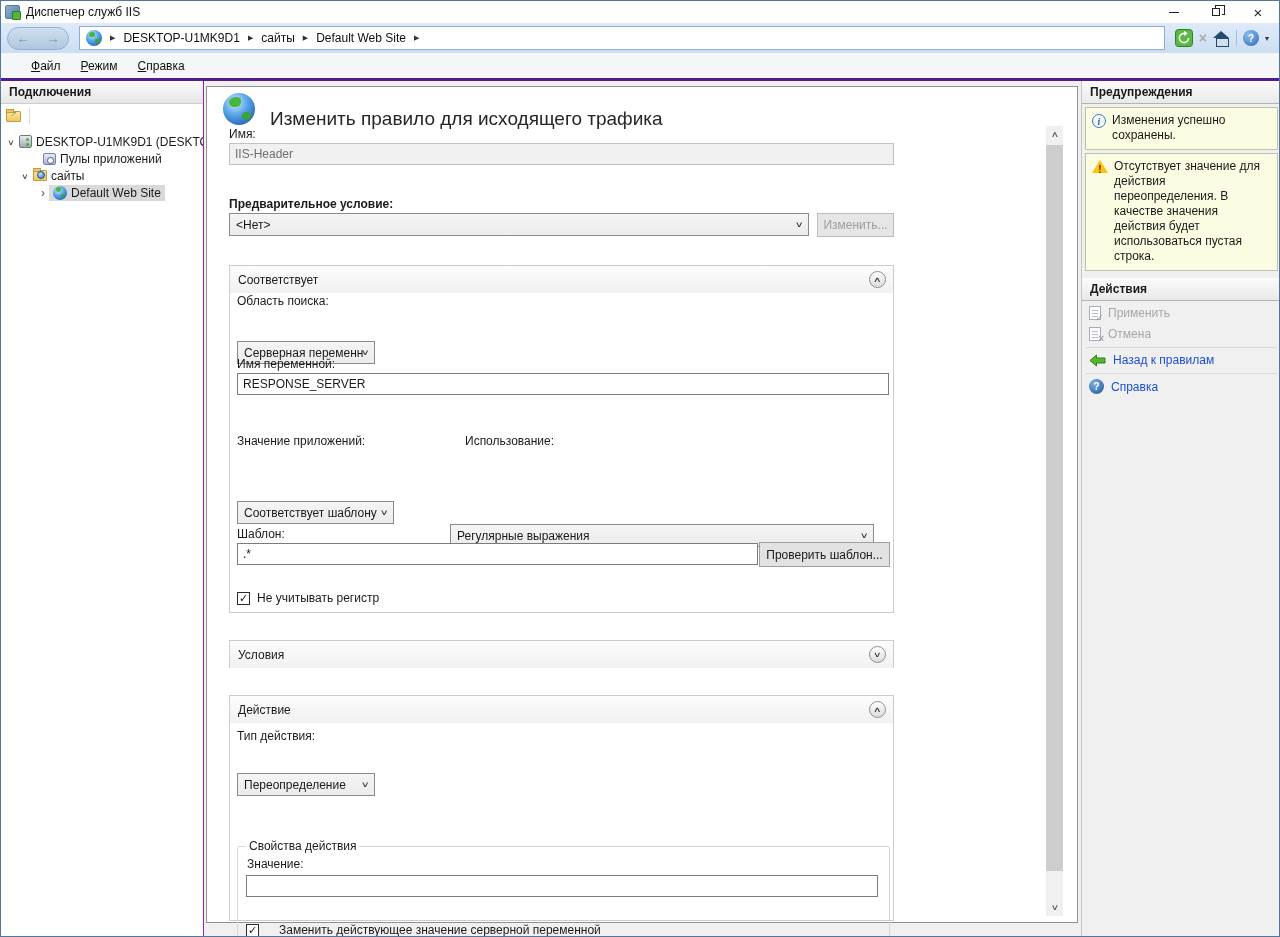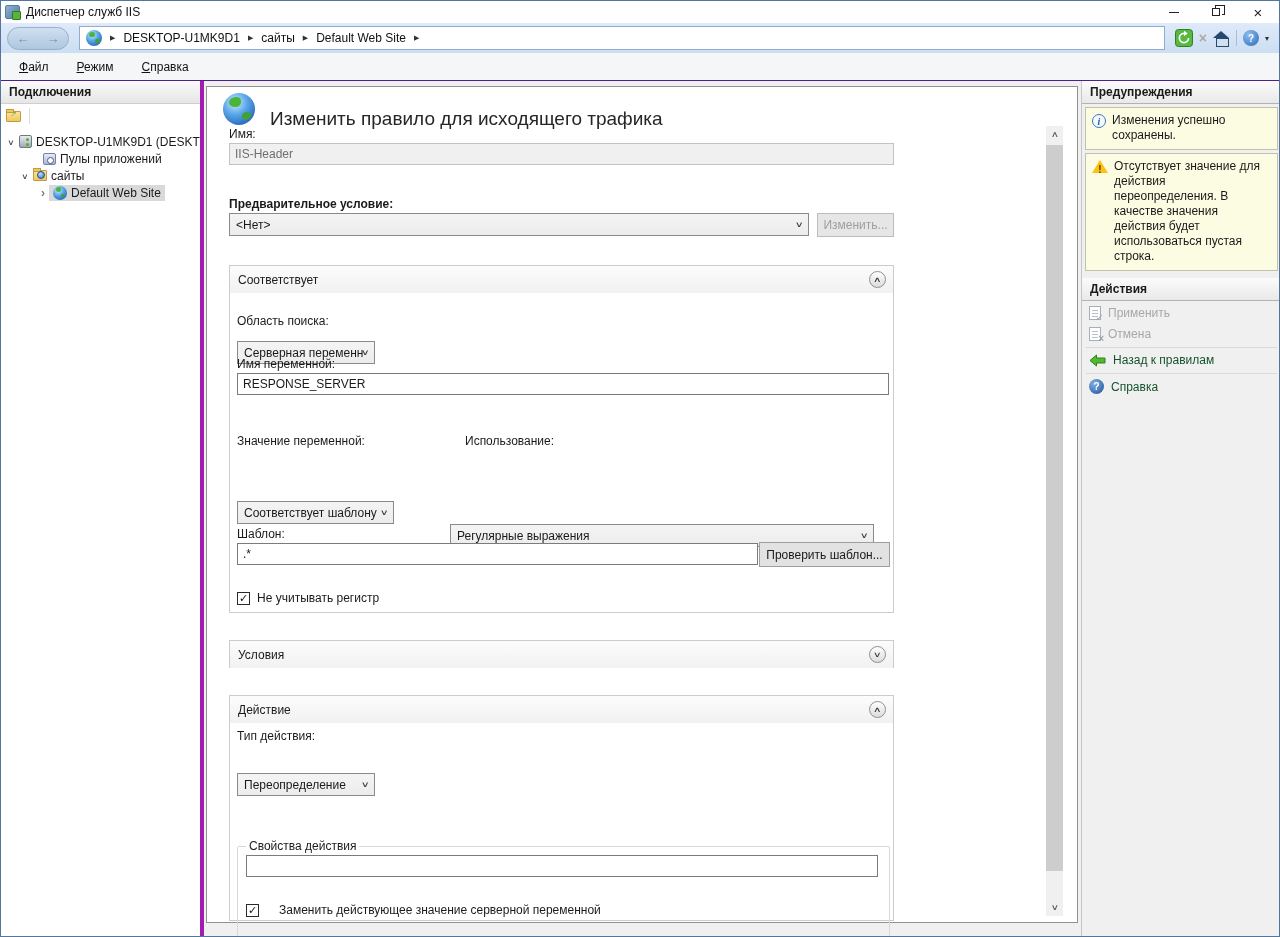--- a/index.html
+++ b/index.html
@@ -29,26 +29,26 @@
   .addr-tools { display:flex; align-items:center; gap:6px; padding:0 10px; }
   .tool-sep { width:1px; height:16px; background:#a9bdd4; }
   .ico-stop { font-size:14px; font-weight:bold; color:#a9a9a9; line-height:1; }
   .ico-home { position:relative; width:17px; height:15px; }
   .ico-home::before { content:""; position:absolute; left:0; top:0; border-left:8px solid transparent; border-right:8px solid transparent; border-bottom:7px solid #27496e; }
   .ico-home::after { content:""; position:absolute; left:3px; top:7px; width:11px; height:7px; background:#cfe0ef; border:1px solid #27496e; }
   .ico-help { width:16px; height:16px; border-radius:50%; background:radial-gradient(circle at 35% 30%,#8cc0ef,#2c67b8); color:#fff; font-weight:bold; font-size:10px; display:flex; align-items:center; justify-content:center; }
   .ico-caret { font-size:8px; color:#333; }
 
   
-  .menubar { position:absolute; left:0; top:52px; width:100%; height:28px; background:#f5f6f7; border-bottom:1px solid #4c1d95; display:flex; align-items:center; padding-left:8px;gap:8px; }
+  .menubar { position:absolute; left:0; top:52px; width:100%; height:28px; background:#f5f6f7; border-bottom:3px solid #4c1d95; display:flex; align-items:center; padding-left:20px; }
   .menu-item { padding:4px 10px; font-size:12px; color:#111; }
   .menu-item::first-letter { text-decoration:underline; }
 
   
-  .sidebar { position:absolute; left:0; top:80px; width:203px; bottom:0; background:#fff; border-right:4px solid #a21caf; }
+  .sidebar { position:absolute; left:0; top:80px; width:203px; bottom:0; background:#fff; border-right:1px solid #a21caf; }
   .sb-header { height:23px; line-height:22px; font-weight:bold; padding:0 8px; background:linear-gradient(#fafafa,#e6e6e6); border-bottom:1px solid #cfcfcf; }
   .sb-toolbar { height:24px; display:flex; align-items:center; gap:8px; padding:0 5px; }
   .vsep { width:1px; height:16px; background:#dcdcdc; }
   .ico-folder-arrow { position:relative; width:15px; height:11px; background:linear-gradient(#fbe49a,#f0c860); border:1px solid #c19b3f; border-radius:1px; }
   .ico-folder-arrow::before { content:""; position:absolute; left:-1px; top:-3px; width:6px; height:2px; background:#f0c860; border:1px solid #c19b3f; }
   .ico-folder-arrow::after { content:"→"; position:absolute; left:1px; top:-4px; font-size:9px; color:#2f8a1f; font-weight:bold; transform:rotate(-45deg); }
   .tree { padding-top:5px; }
   .tree-row { height:17px; display:flex; align-items:center; white-space:nowrap; overflow:hidden; }
   .exp { width:12px; text-align:center; color:#454545; flex:none; }
   .exp-open::after { content:"∨"; display:inline-block; font-size:10px; transform:scaleY(.8); }
@@ -97,21 +97,21 @@
   
   .rp { position:absolute; left:1080px; top:80px; width:200px; bottom:0; background:#f0f0f0; border-left:1px solid #c6c6c6; }
   .rp-header { height:23px; line-height:22px; font-weight:bold; padding:0 8px; background:linear-gradient(#fbfbfb,#e9e9e9); border-bottom:1px solid #b3b3b3; }
   .alert { margin:3px 3px 0 3px; background:#fcfce2; border:1px solid #c0c0ab; padding:5px 6px 6px; display:flex; gap:6px; line-height:15px; }
   .ico-info { flex:none; width:14px; height:14px; margin-top:1px; border-radius:50%; background:#f3f9ff; border:1px solid #3c78b5; color:#2a64a8; font-weight:bold; font-style:italic; font-family:"Liberation Serif","DejaVu Serif",serif; font-size:10px; display:flex; align-items:center; justify-content:center; }
   .ico-warn { position:relative; flex:none; width:16px; height:14px; margin-top:1px; }
   .ico-warn::before { content:""; position:absolute; left:0; top:0; border-left:8px solid transparent; border-right:8px solid transparent; border-bottom:13px solid #fdc113; }
   .ico-warn::after { content:"!"; position:absolute; left:0; width:16px; top:2px; text-align:center; font-weight:bold; font-size:10px; color:#4a3a00; }
   .rp-item { display:flex; align-items:center; gap:7px; padding:2px 7px; margin-top:3px; }
   .rp-item.disabled { color:#a8a8a8; }
-  .rp-link { color:#14532d; }
+  .rp-link { color:#1d4ed8; }
   .rp-sep { border-top:1px solid #dadada; margin:4px 4px 1px; }
   .doc { position:relative; flex:none; width:12px; height:14px; background:#fdfdfd; border:1px solid #a8adbc; }
   .doc::before { content:""; position:absolute; left:2px; top:3px; width:6px; height:1px; background:#b9bec9; box-shadow:0 3px 0 #b9bec9, 0 6px 0 #b9bec9; }
   .doc .mark { position:absolute; right:-4px; bottom:-4px; font-size:10px; font-weight:bold; color:#9aa0ad; }
   .ico-help-blue { flex:none; width:15px; height:15px; border-radius:50%; background:radial-gradient(circle at 35% 30%,#7fb2e5,#1d4f96); color:#fff; font-weight:bold; font-size:10px; display:flex; align-items:center; justify-content:center; }
 </style>
 </head>
 <body>
 
 <div class="win">
@@ -212,28 +212,28 @@
     </div>
     <div class="abs btn disabled" style="left:610px; top:126px; width:77px; height:24px;">Изменить...</div>
 
     <div class="abs sec" style="left:22px; top:178px; width:665px; height:348px;">
       <div class="sec-head">
         <span>Соответствует</span>
         <span class="toggle">
             <span>∧</span>
           </span>
       </div>
-      <div class="abs lbl" style="left:7px; top:48px;">Область поиска:</div>
+      <div class="abs lbl" style="left:7px; top:28px;">Область поиска:</div>
       <div class="abs combo" style="left:7px; top:48px; width:138px;">
         <span>Серверная переменн</span>
         <span class="chev">∨</span>
       </div>
       <div class="abs lbl" style="left:7px; top:91px;">Имя переменной:</div>
       <input class="abs tin" style="left: 7px; top: 107px; width: 652px; height: 22px;" value="RESPONSE_SERVER">
-      <div class="abs lbl" style="left:7px; top:168px;">Значение переменной:</div>
+      <div class="abs lbl" style="left:7px; top:168px;">Значение приложений:</div>
       <div class="abs combo" style="left:7px; top:185px; width:157px;">
         <span>Соответствует шаблону</span>
         <span class="chev">∨</span>
       </div>
       <div class="abs lbl" style="left:235px; top:168px;">Использование:</div>
       <div class="abs combo" style="left:220px; top:185px; width:424px;">
         <span>Регулярные выражения</span>
         <span class="chev">∨</span>
       </div>
       <div class="abs lbl" style="left:7px; top:261px;">Шаблон:</div>
@@ -261,20 +261,21 @@
             <span>∧</span>
           </span>
       </div>
       <div class="abs lbl" style="left:7px; top:33px;">Тип действия:</div>
       <div class="abs combo" style="left:7px; top:50px; width:138px;">
         <span>Переопределение</span>
         <span class="chev">∨</span>
       </div>
       <fieldset class="abs props" style="left:7px; top:95px; width:653px; height:122px;">
         <legend>Свойства действия</legend>
+        <div class="lbl" style="margin:2px 0 4px 1px;">Значение:</div>
         <input class="tin" style="width: 632px; height: 22px;" value="">
         <div class="cbrow" style="margin-top:26px;gap:20px;">
           <span class="cb checked"></span>
           <span>Заменить действующее значение серверной переменной</span>
         </div>
       </fieldset>
     </div>
 
     <div class="abs scroll" style="left:839px; top:39px; width:17px; height:790px;">
       <div class="sc-btn" style="top:0;">

